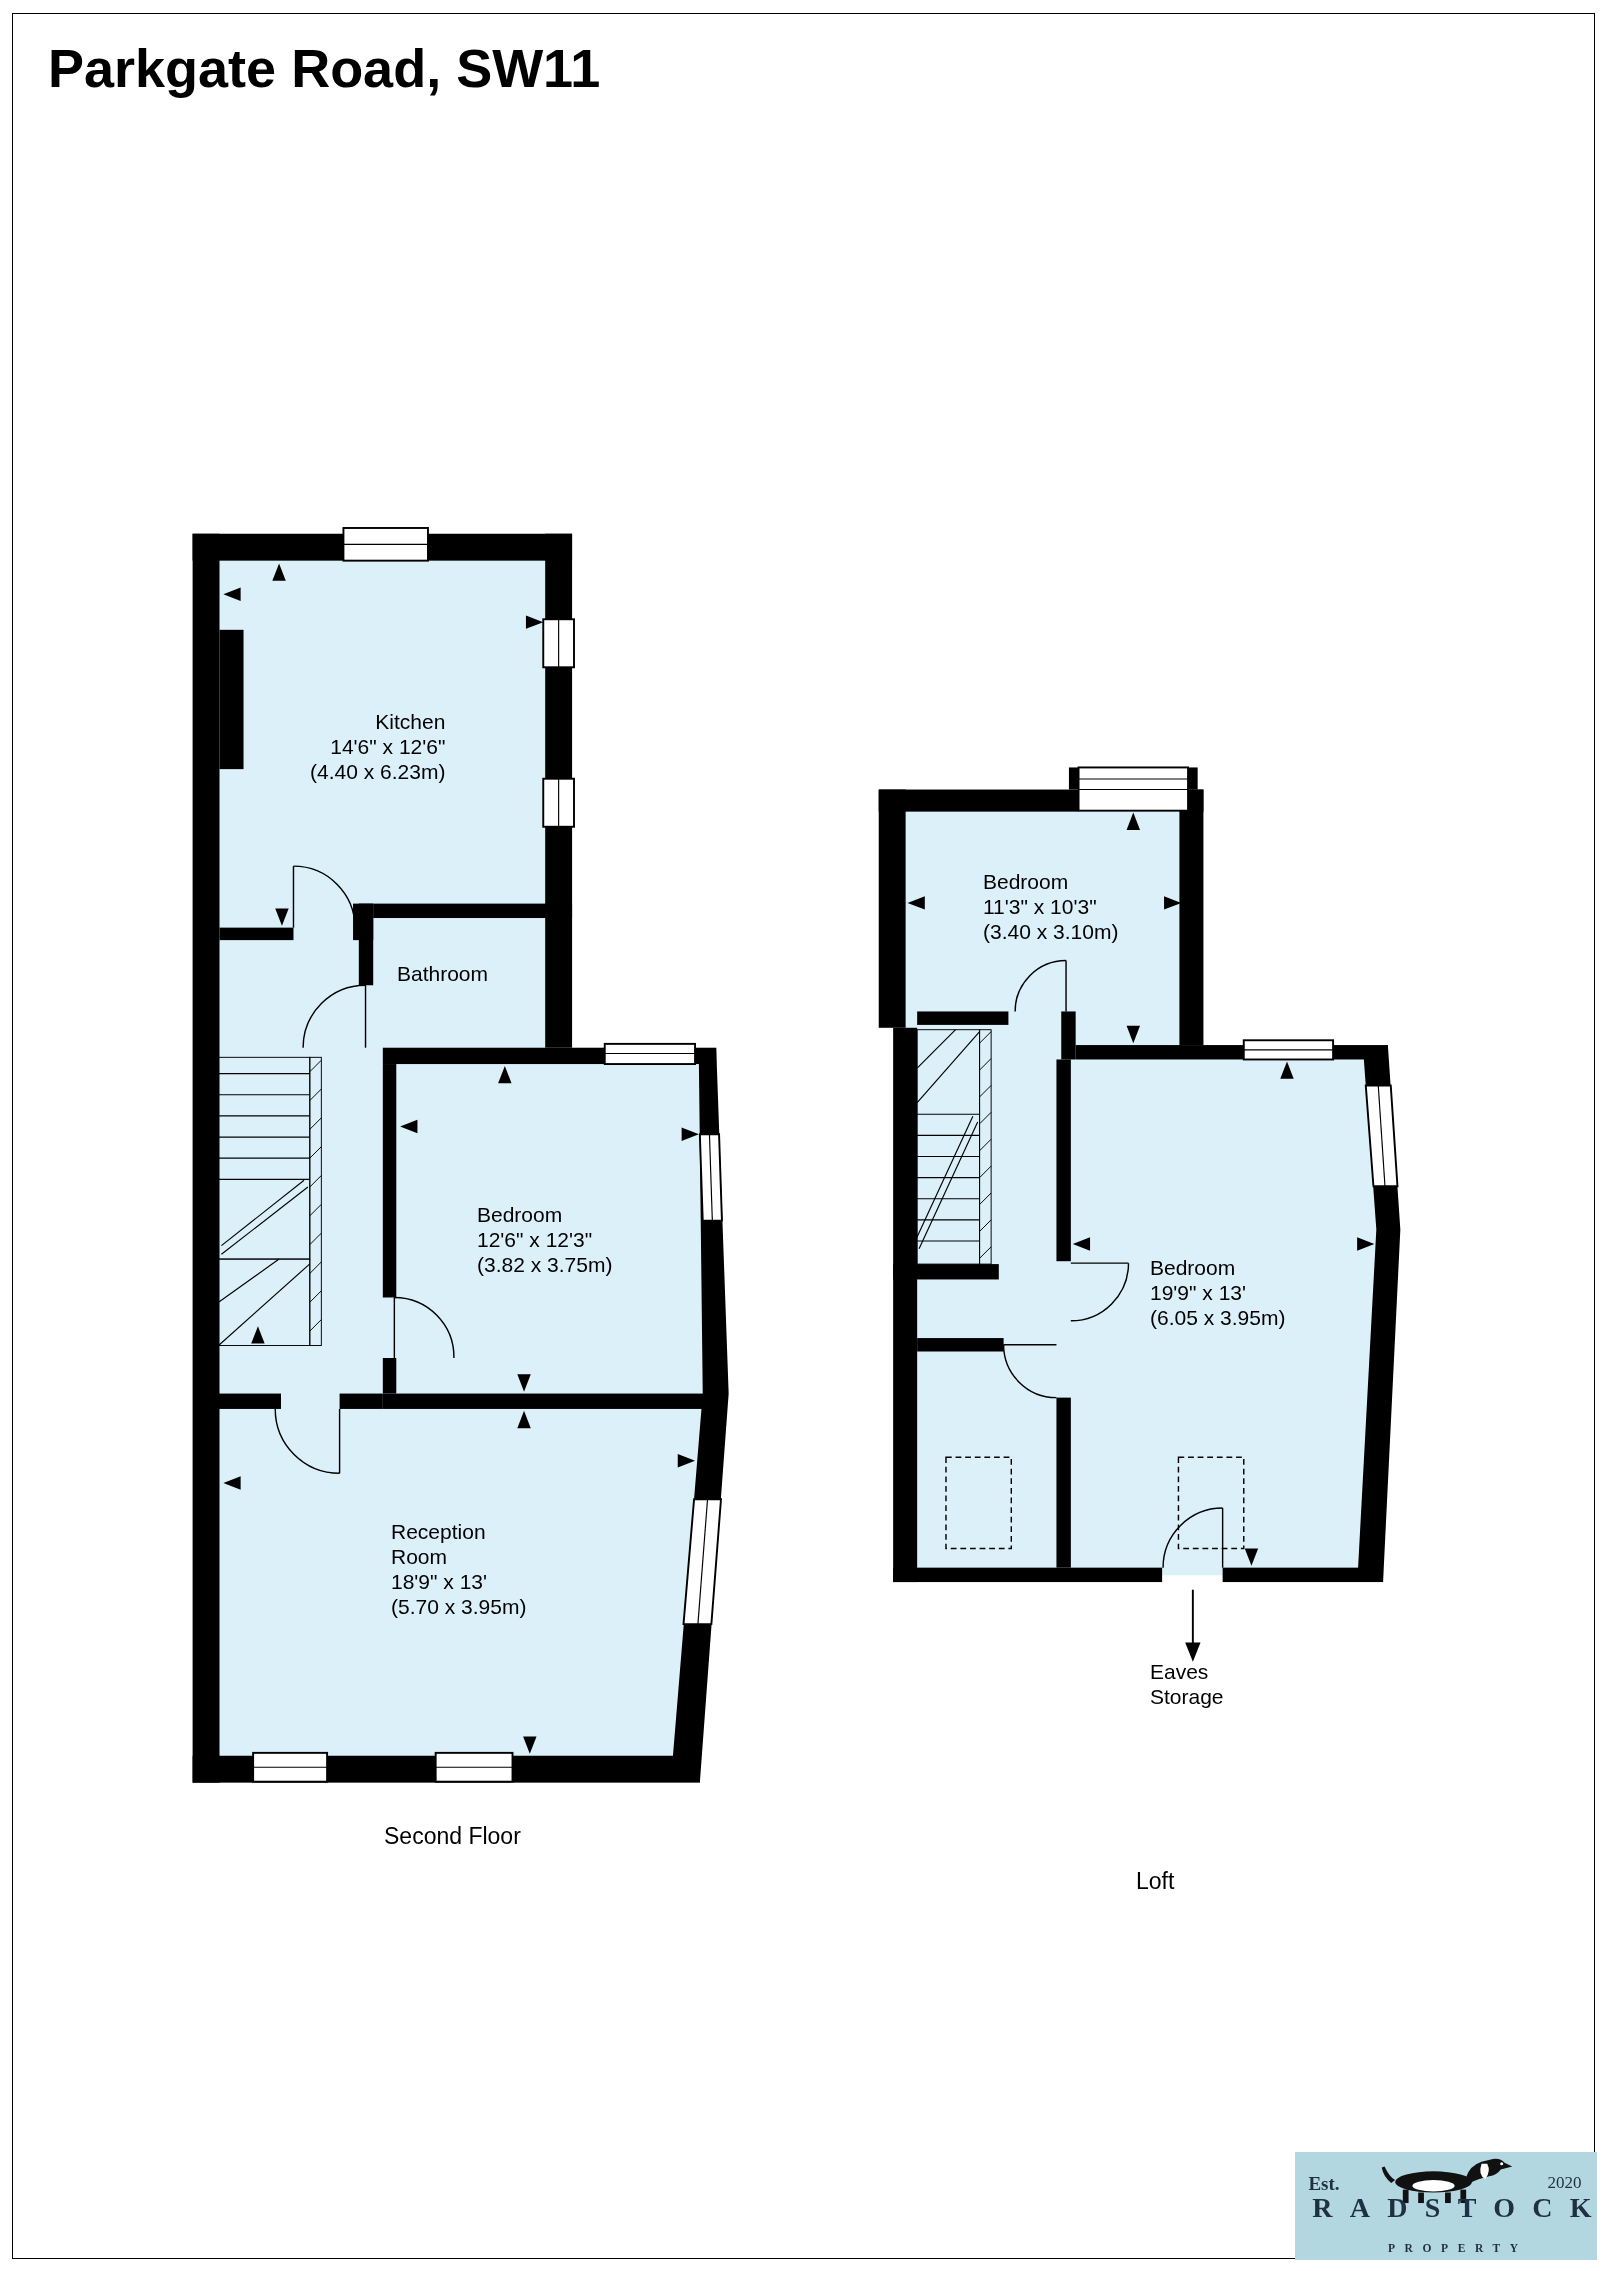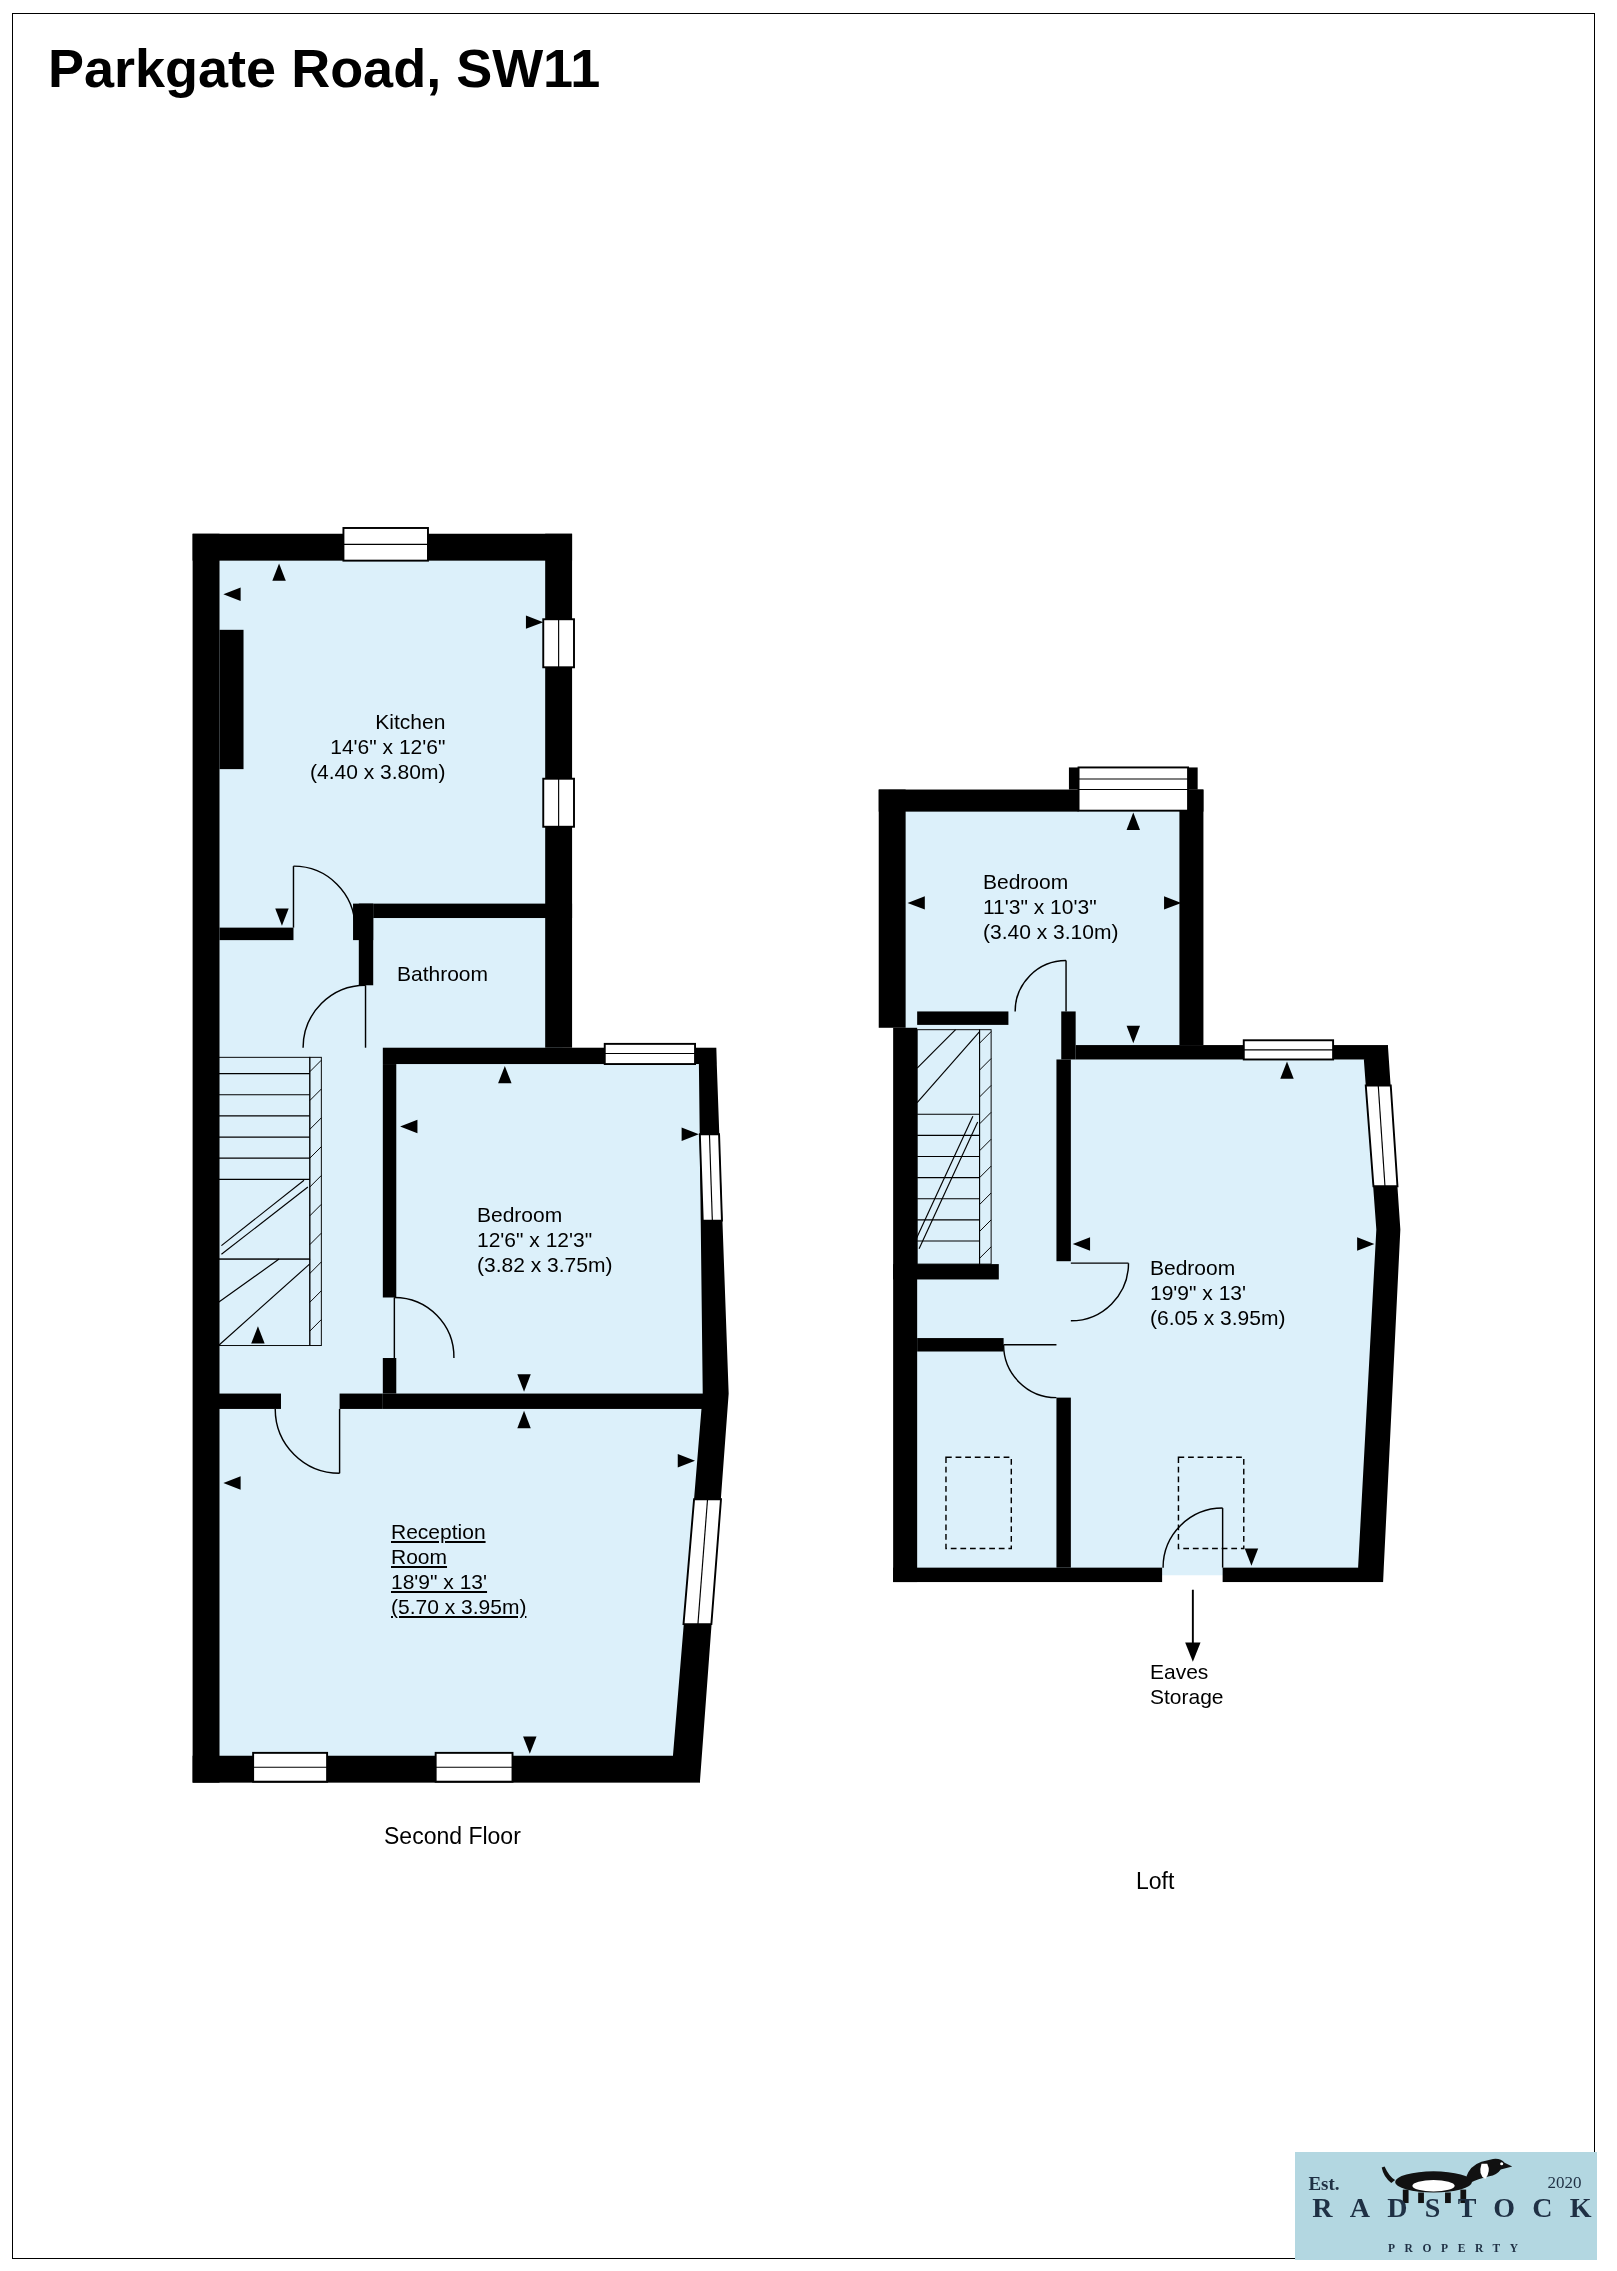--- a/index.html
+++ b/index.html
@@ -232,34 +232,34 @@
       <polygon class="arrow" points="1340,1105 1333,1123 1347,1123"></polygon>
       <polygon class="arrow" points="1117,1295 1135,1288 1135,1302"></polygon>
       <polygon class="arrow" points="1431,1295 1413,1288 1413,1302"></polygon>
       <polygon class="arrow" points="1303,1630 1296,1612 1310,1612"></polygon>
     </g>
   </svg>
 
   <div class="room-label" style="left:310px;top:709px;text-align:right;">
     <div>Kitchen</div>
     <div>14'6" x 12'6"</div>
-    <div>(4.40 x 3.80m)</div>
+    <div>(4.40 x 6.23m)</div>
   </div>
 
   <div class="room-label" style="left:397px;top:961px;">
     <div>Bathroom</div>
   </div>
 
   <div class="room-label" style="left:477px;top:1202px;">
     <div>Bedroom</div>
     <div>12'6" x 12'3"</div>
     <div>(3.82 x 3.75m)</div>
   </div>
 
-  <div class="room-label" style="left:391px;top:1519px;text-decoration:underline;">
+  <div class="room-label" style="left:391px;top:1519px;">
     <div>Reception</div>
     <div>Room</div>
     <div>18'9" x 13'</div>
     <div>(5.70 x 3.95m)</div>
   </div>
 
   <div class="room-label" style="left:983px;top:869px;">
     <div>Bedroom</div>
     <div>11'3" x 10'3"</div>
     <div>(3.40 x 3.10m)</div>

